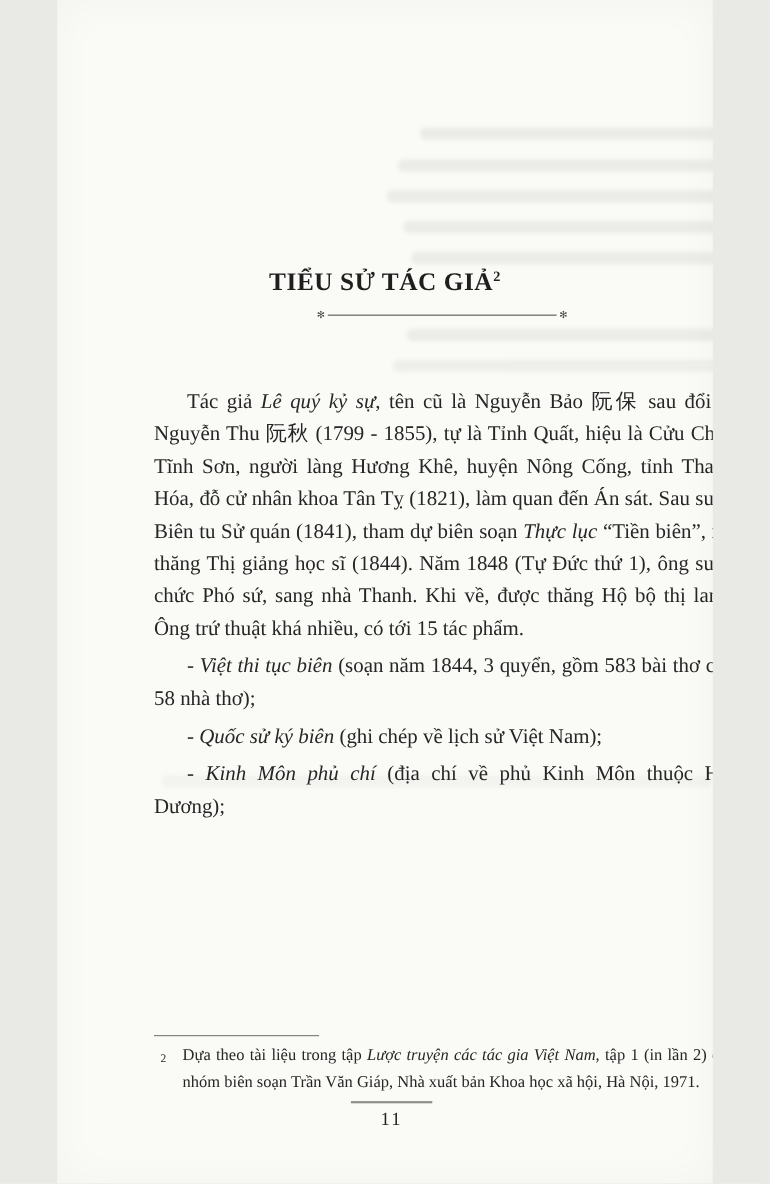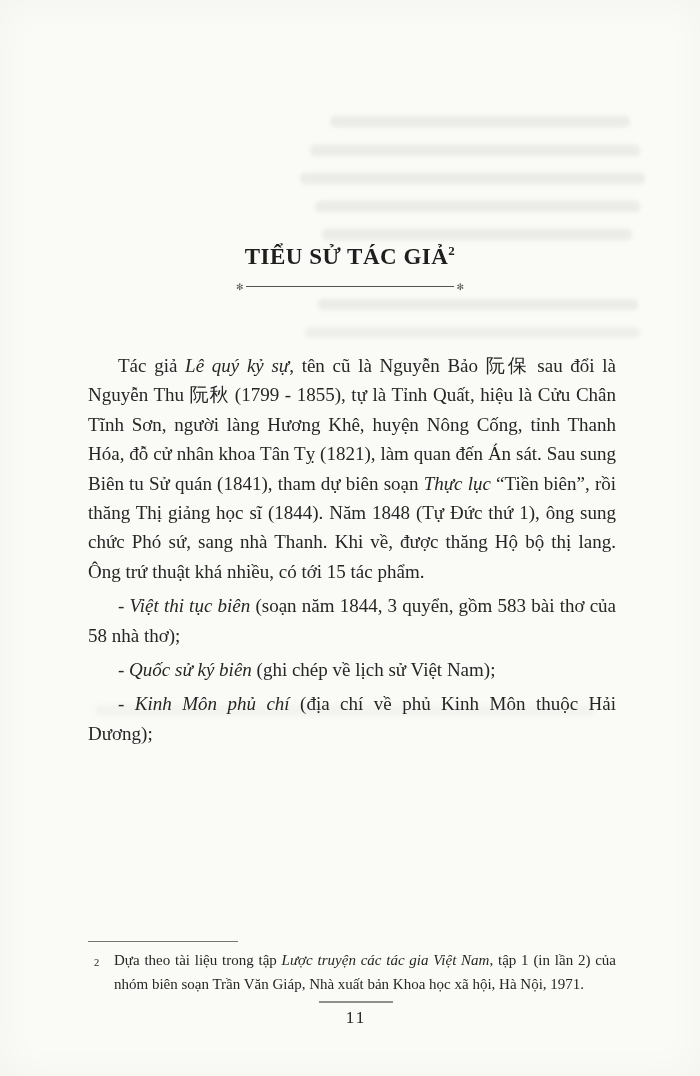--- a/index.html
+++ b/index.html
@@ -1,18 +1,18 @@
 <!DOCTYPE html>
 <html><head>
 <meta charset="utf-8">
 <style>
   html, body { margin: 0; padding: 0; background: #e9e9e6; }
   .page {
     position: relative;
-    width: 700px;
+    width: 596px;
     height: 1076px;
     margin: 0 auto;
     background: #fafaf7;
     overflow: hidden;
     font-family: "Liberation Serif", "DejaVu Serif", serif;
     color: #262626;
     box-shadow: inset 0 0 40px rgba(0,0,0,0.03);
   }
 
   

